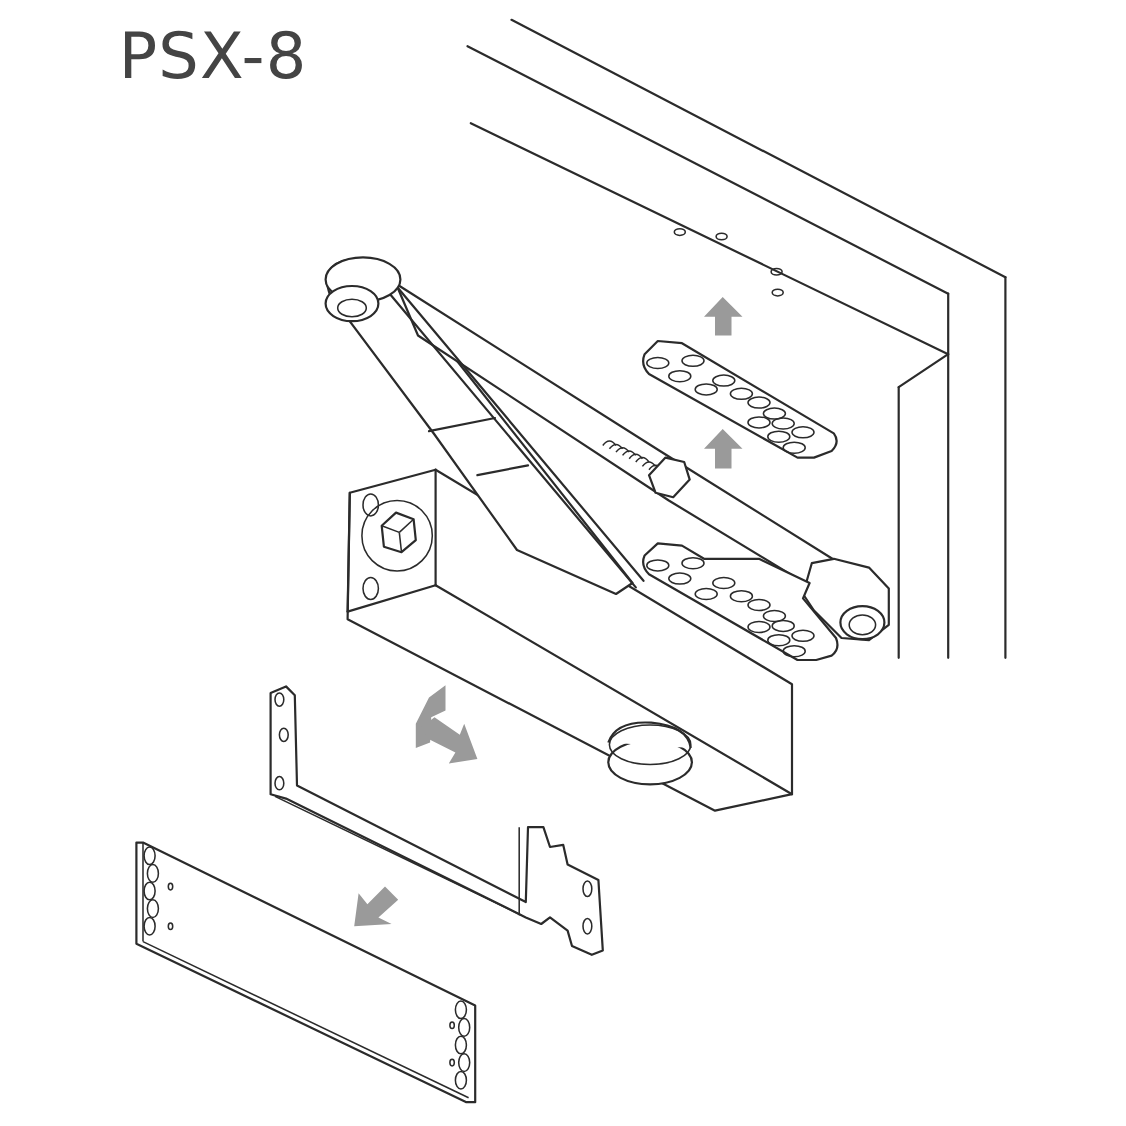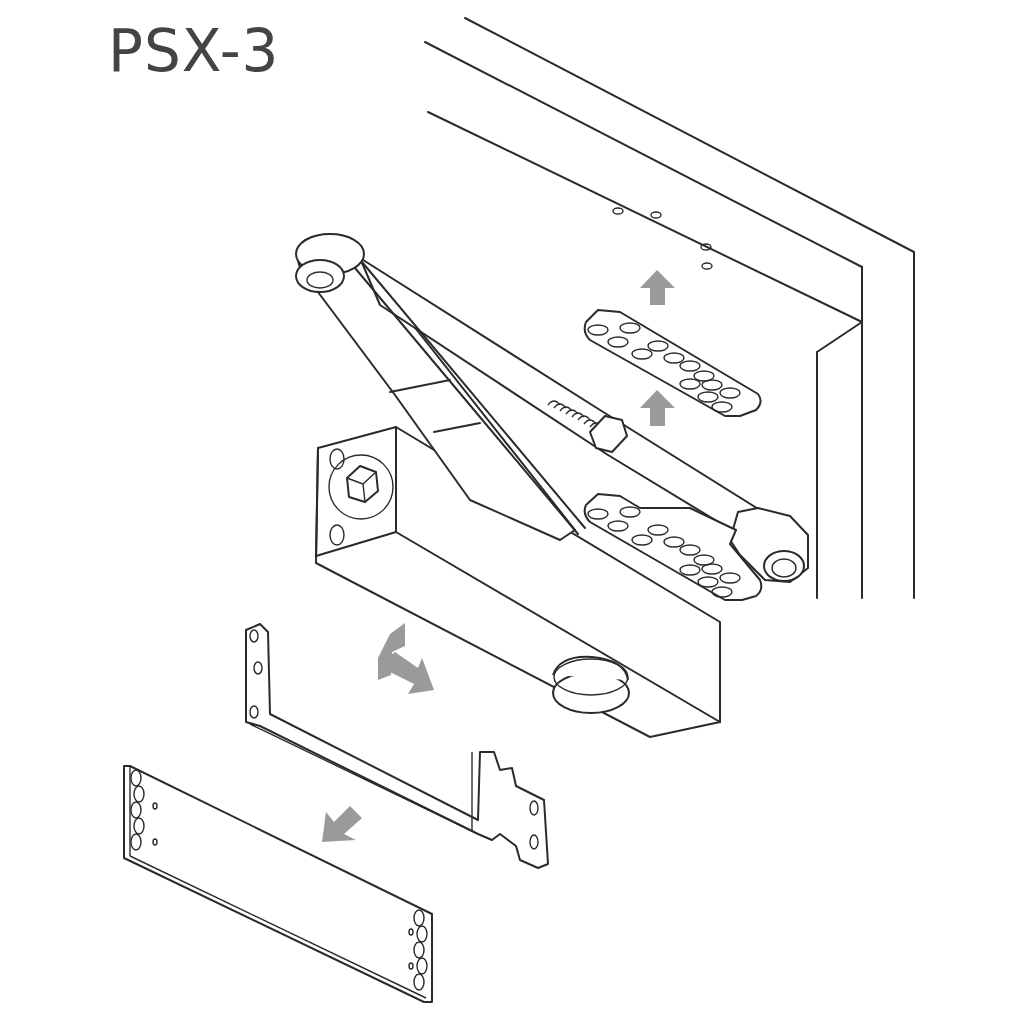--- a/index.html
+++ b/index.html
@@ -8,21 +8,21 @@
   svg{position:absolute;left:0;top:0;}
   .ln{fill:none;stroke:#2b2b2b;stroke-width:2;stroke-linejoin:round;stroke-linecap:round;}
   .thin{fill:none;stroke:#2b2b2b;stroke-width:1.4;}
   .fillw{fill:#fff;stroke:#2b2b2b;stroke-width:2;stroke-linejoin:round;}
   .arrow{fill:#9a9a9a;stroke:none;}
 </style>
 </head>
 <body>
 
 <div class="page">
-  <div class="title">PSX-3</div>
+  <div class="title">PSX-8</div>
 
   <svg width="1024" height="1024" viewBox="0 0 1024 1024">
 
     <g>
       <line class="ln" x1="465" y1="18" x2="914" y2="252"></line>
       <line class="ln" x1="914" y1="252" x2="914" y2="598"></line>
       <line class="ln" x1="425" y1="42" x2="862" y2="267"></line>
       <line class="ln" x1="862" y1="267" x2="862" y2="598"></line>
       <line class="ln" x1="428" y1="112" x2="862" y2="322"></line>
       <line class="ln" x1="862" y1="322" x2="817" y2="352"></line>

